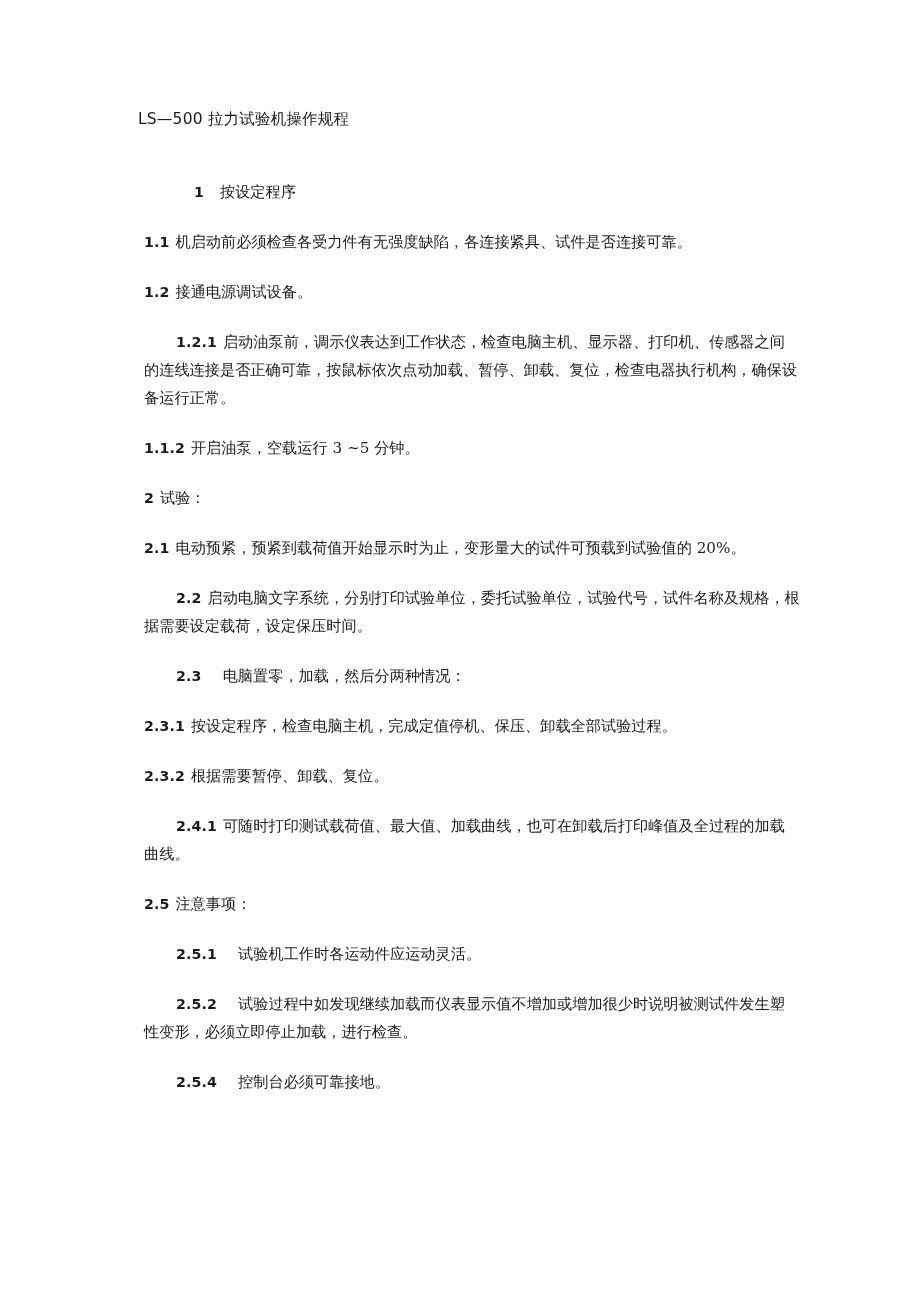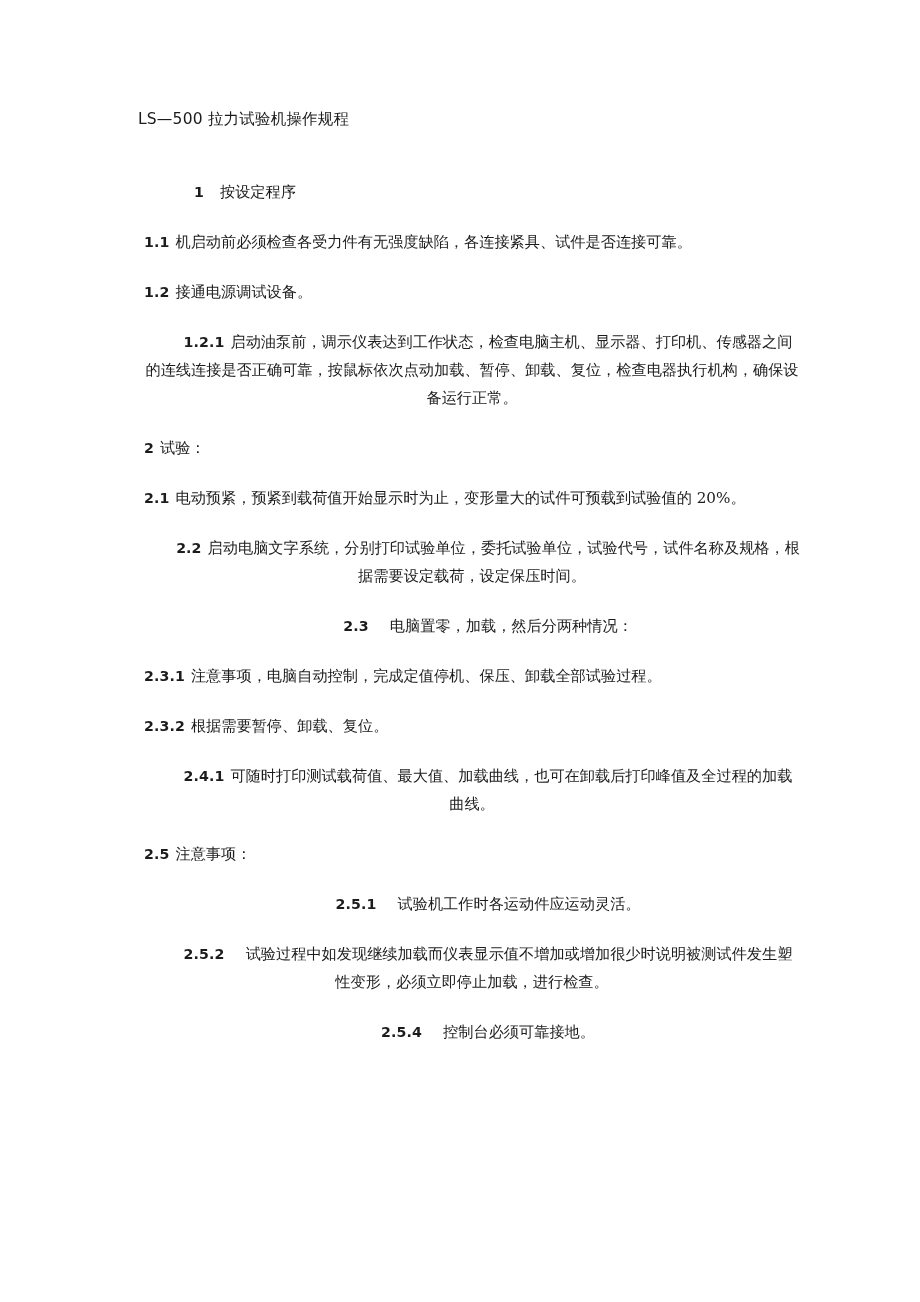--- a/index.html
+++ b/index.html
@@ -54,21 +54,21 @@
   p.para {
     margin: 0 0 22px 8px;
     font-size: 15.2px;
     line-height: 28px;
     text-align: left;
     color: #1c1c1c;
     text-indent: 0;
   }
 
   
-  p.indent-2 { text-indent: 32px; text-align: center; }
+  p.indent-2 { text-indent: 32px; }
   p.indent-flush { text-indent: 0; padding-left: 0; }
 
   
   p.heading-line {
     margin: 0 0 22px 0;
     font-size: 15.2px;
     line-height: 28px;
     padding-left: 58px;
   }
 
@@ -107,39 +107,42 @@
     </p>
 
     <p class="para indent-flush">
       <span class="num">1.2</span><span class="sp-nar"></span><span class="cjk">接通电源调试设备。</span>
     </p>
 
     <p class="para indent-2">
       <span class="num">1.2.1</span><span class="sp-nar"></span><span class="cjk">启动油泵前，调示仪表达到工作状态，检查电脑主机、显示器、打印机、传感器之间的连线连接是否正确可靠，按鼠标依次点动加载、暂停、卸载、复位，检查电器执行机构，确保设备运行正常。</span>
     </p>
 
+    <p class="para indent-flush">
+      <span class="num">1.1.2</span><span class="sp-nar"></span><span class="cjk">开启油泵，空载运行 3 ~5 分钟。</span>
+    </p>
 
     <p class="para indent-flush">
       <span class="num">2</span><span class="sp-nar"></span><span class="cjk">试验：</span>
     </p>
 
     <p class="para indent-flush">
       <span class="num">2.1</span><span class="sp-nar"></span><span class="cjk">电动预紧，预紧到载荷值开始显示时为止，变形量大的试件可预载到试验值的 20%。</span>
     </p>
 
     <p class="para indent-2">
       <span class="num">2.2</span><span class="sp-nar"></span><span class="cjk">启动电脑文字系统，分别打印试验单位，委托试验单位，试验代号，试件名称及规格，根据需要设定载荷，设定保压时间。</span>
     </p>
 
     <p class="para indent-2">
       <span class="num">2.3</span><span class="sp-nar"></span><span class="cjk">　电脑置零，加载，然后分两种情况：</span>
     </p>
 
     <p class="para indent-flush">
-      <span class="num">2.3.1</span><span class="sp-nar"></span><span class="cjk">注意事项，电脑自动控制，完成定值停机、保压、卸载全部试验过程。</span>
+      <span class="num">2.3.1</span><span class="sp-nar"></span><span class="cjk">按设定程序，检查电脑主机，完成定值停机、保压、卸载全部试验过程。</span>
     </p>
 
     <p class="para indent-flush">
       <span class="num">2.3.2</span><span class="sp-nar"></span><span class="cjk">根据需要暂停、卸载、复位。</span>
     </p>
 
 
     <p class="para indent-2">
       <span class="num">2.4.1</span><span class="sp-nar"></span><span class="cjk">可随时打印测试载荷值、最大值、加载曲线，也可在卸载后打印峰值及全过程的加载曲线。</span>
     </p>

